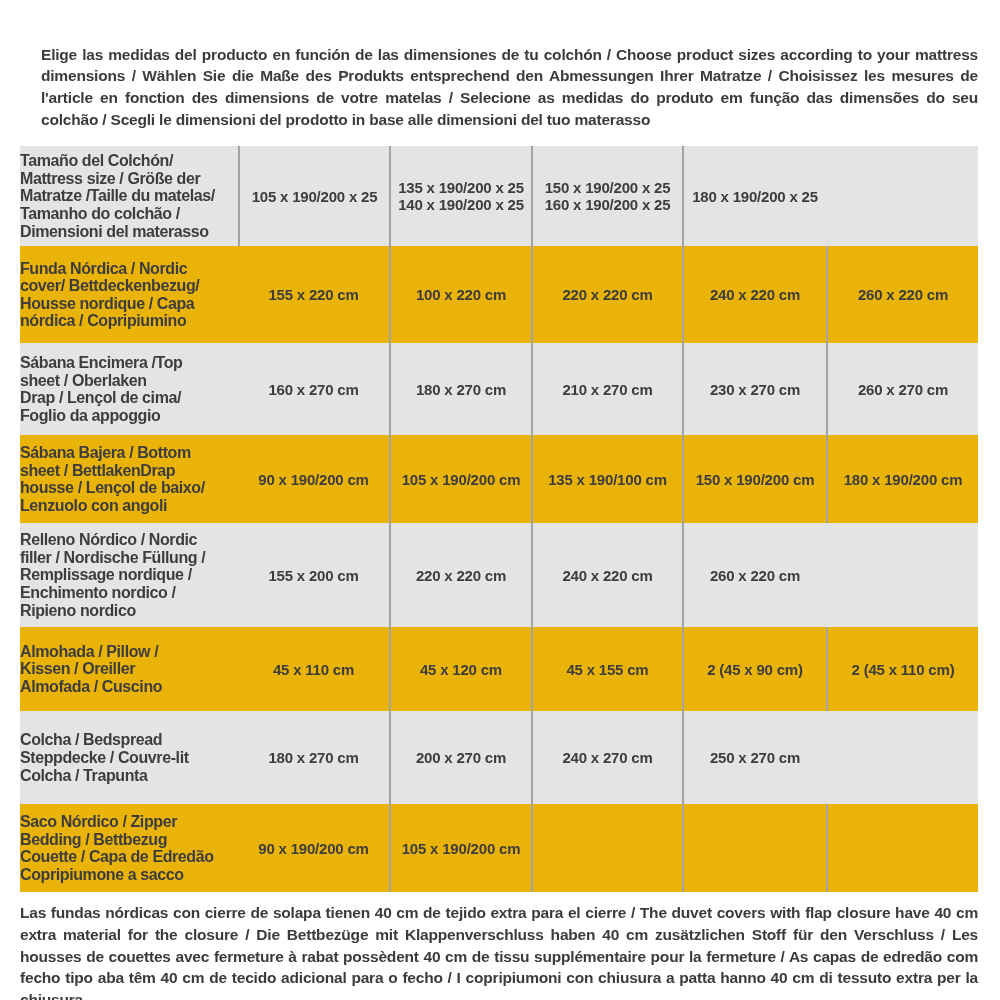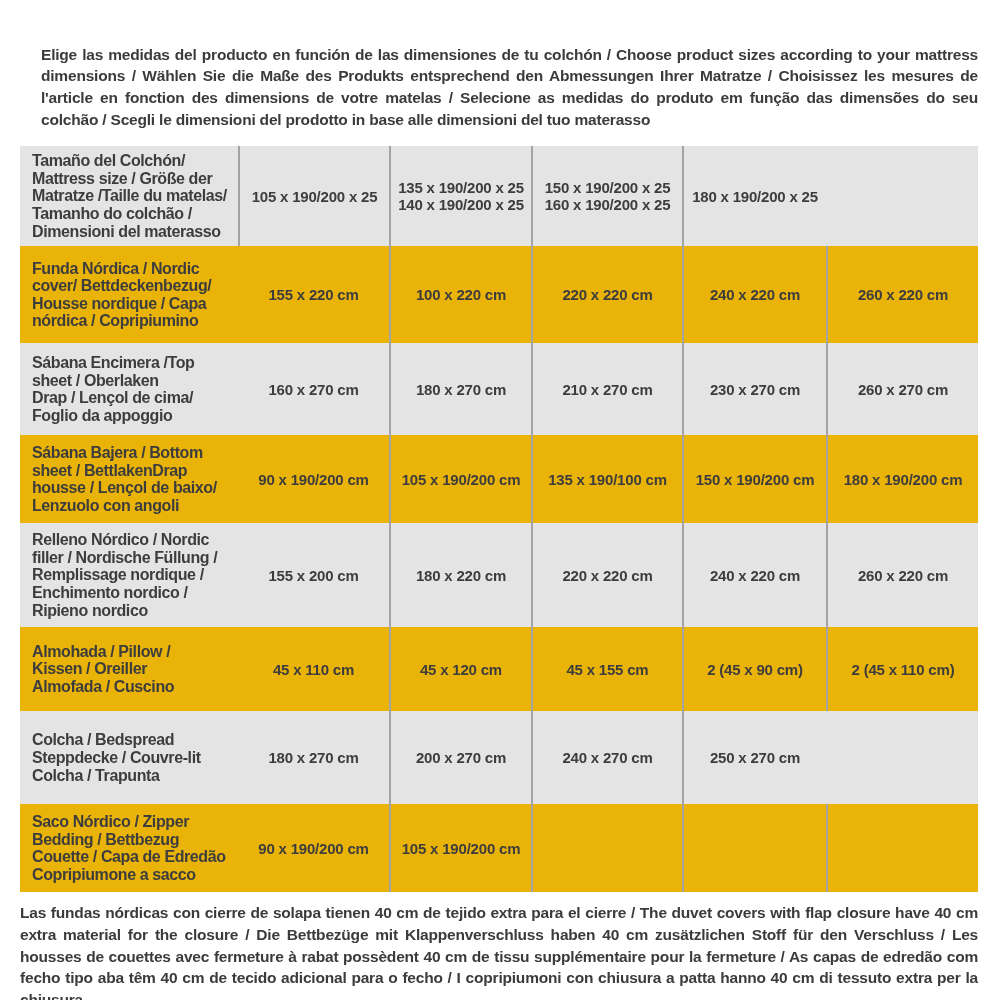--- a/index.html
+++ b/index.html
@@ -51,21 +51,21 @@
     text-align: center;
     font-weight: 700;
     font-size: 15px;
     letter-spacing: -0.2px;
     white-space: pre-line;
     color: #3d3d3d;
   }
   .label-cell {
     justify-content: flex-start;
     text-align: left;
-    padding-left: 12px;
+    padding-left: 0;
     padding-right: 6px;
     font-size: 16px;
     line-height: 1.1;
     letter-spacing: -0.4px;
   }
   .vline { border-left: 2px solid #a3a3a3; }
 
   
   .r0 { min-height: 100px; }
   .r1 { min-height: 97px; }
@@ -135,21 +135,20 @@
       <div class="cell vline">180 x 190/200 cm</div>
     </div>
 
     <div class="trow gray r4">
       <div class="cell label-cell">Relleno Nórdico / Nordic
 filler / Nordische Füllung /
 Remplissage nordique /
 Enchimento nordico /
 Ripieno nordico</div>
       <div class="cell">155 x 200 cm</div>
-      <div class="cell vline">180 x 220 cm</div>
       <div class="cell vline">220 x 220 cm</div>
       <div class="cell vline">240 x 220 cm</div>
       <div class="cell vline">260 x 220 cm</div>
     </div>
 
     <div class="trow white r5">
       <div class="cell label-cell">Almohada  / Pillow /
 Kissen / Oreiller
 Almofada / Cuscino</div>
       <div class="cell">45 x 110 cm</div>

